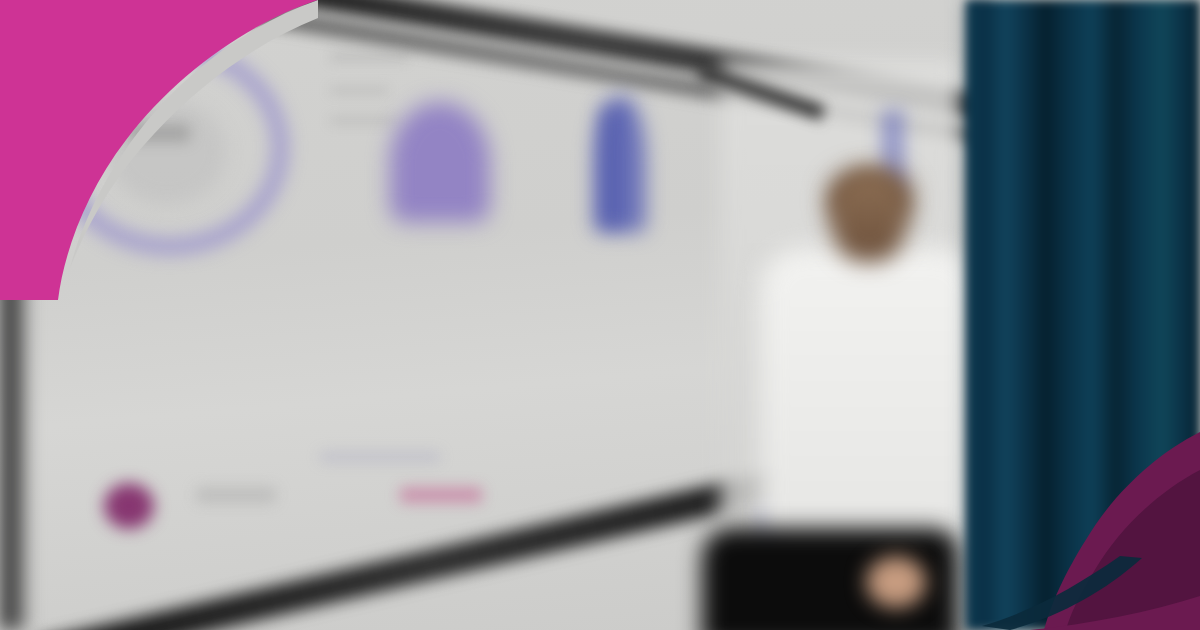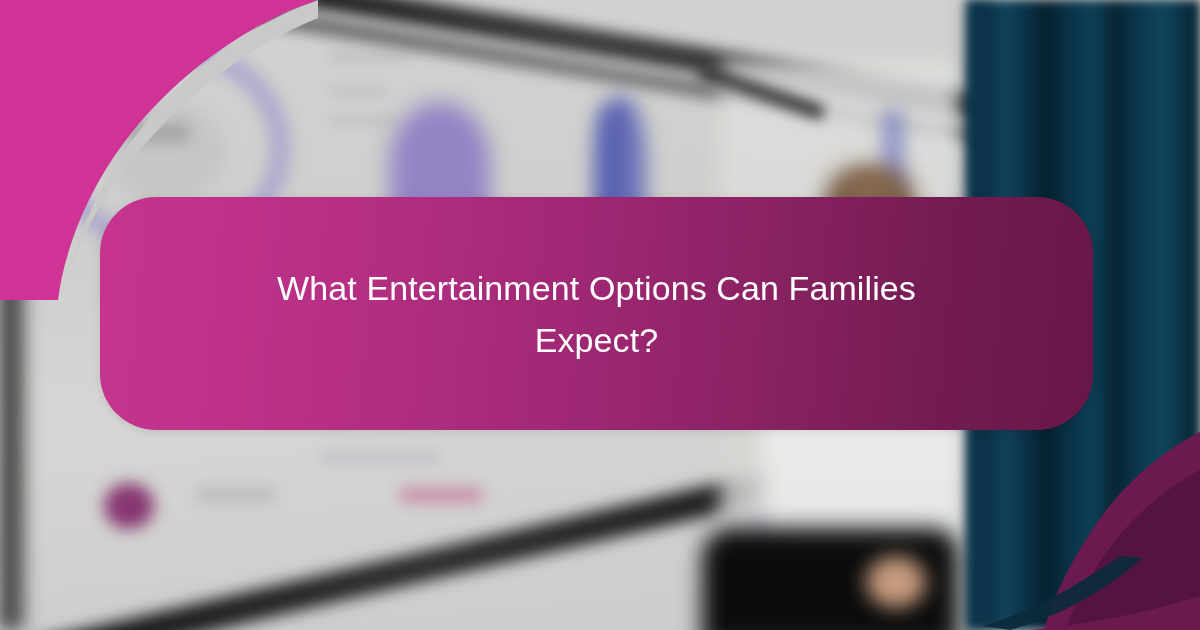--- a/index.html
+++ b/index.html
@@ -383,17 +383,14 @@
 
       <path d="M1200,470 C1158,492 1120,528 1096,568 C1080,594 1070,614 1066,630 L1200,630 Z" fill="#531440"></path>
 
       <path d="M1120,556 C1074,588 1030,612 982,626 L1010,630
                C1060,616 1104,592 1142,558 Z" fill="#0b2a3c" opacity="0.92"></path>
 
       <path d="M1200,596 C1150,612 1090,624 1030,630 L1200,630 Z" fill="#6b1a50"></path>
     </svg>
   </div>
 
-  <div class="banner">
-    <h1 class="banner-title">What Entertainment Options Can Families Expect?</h1>
-  </div>
 
 </div>
 
 </body></html>

